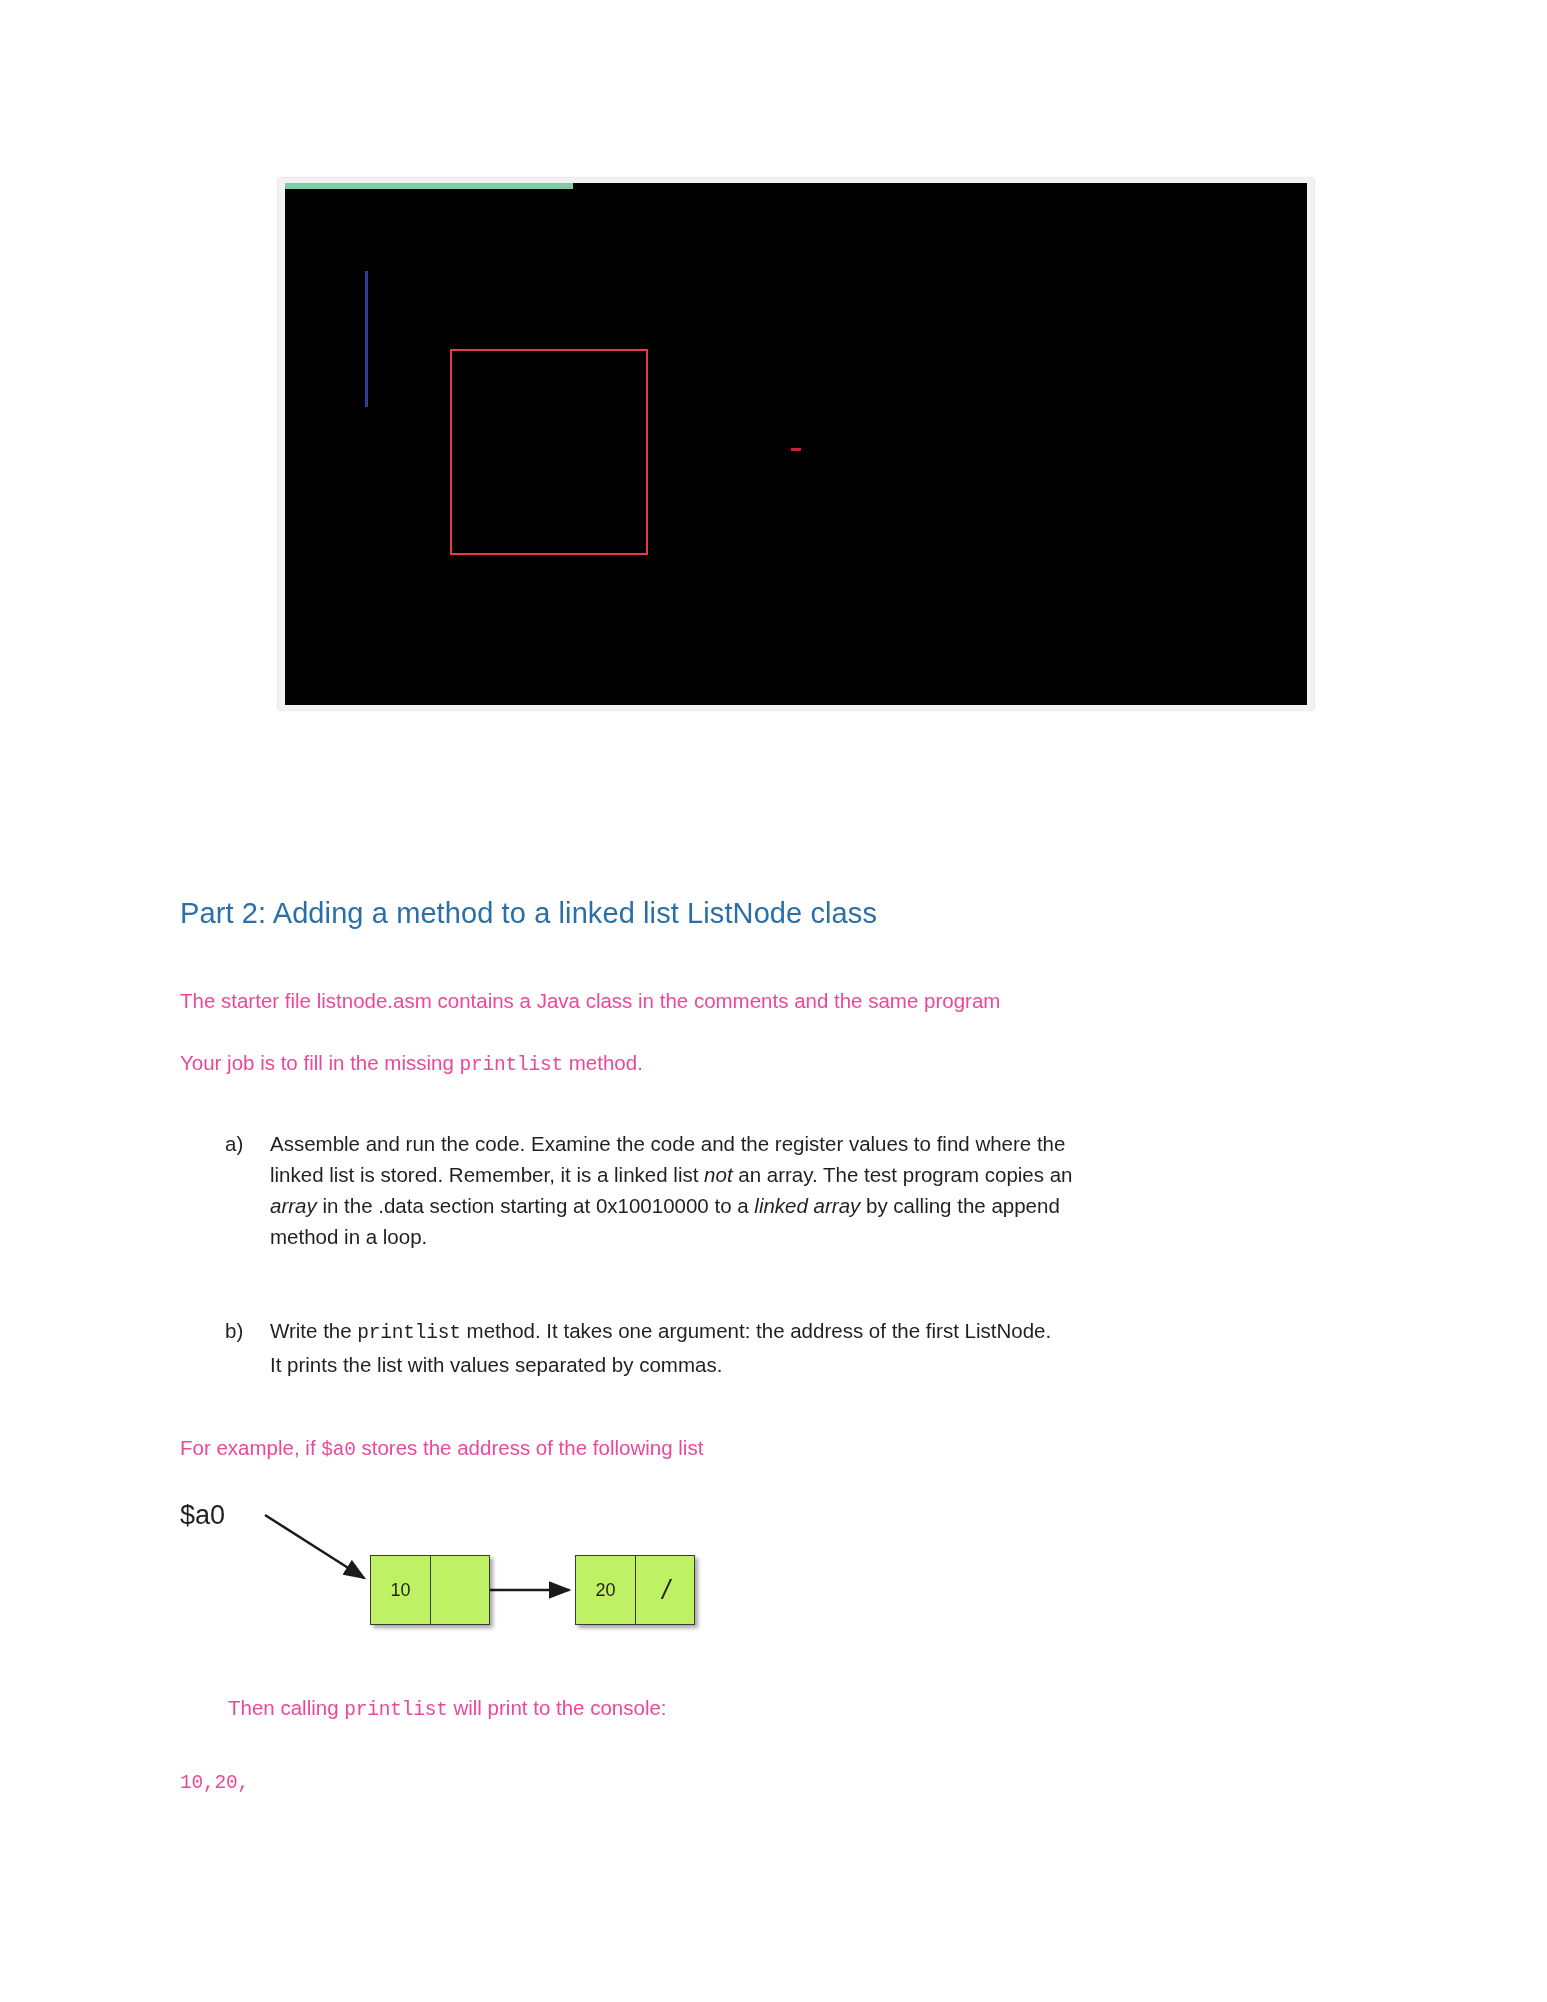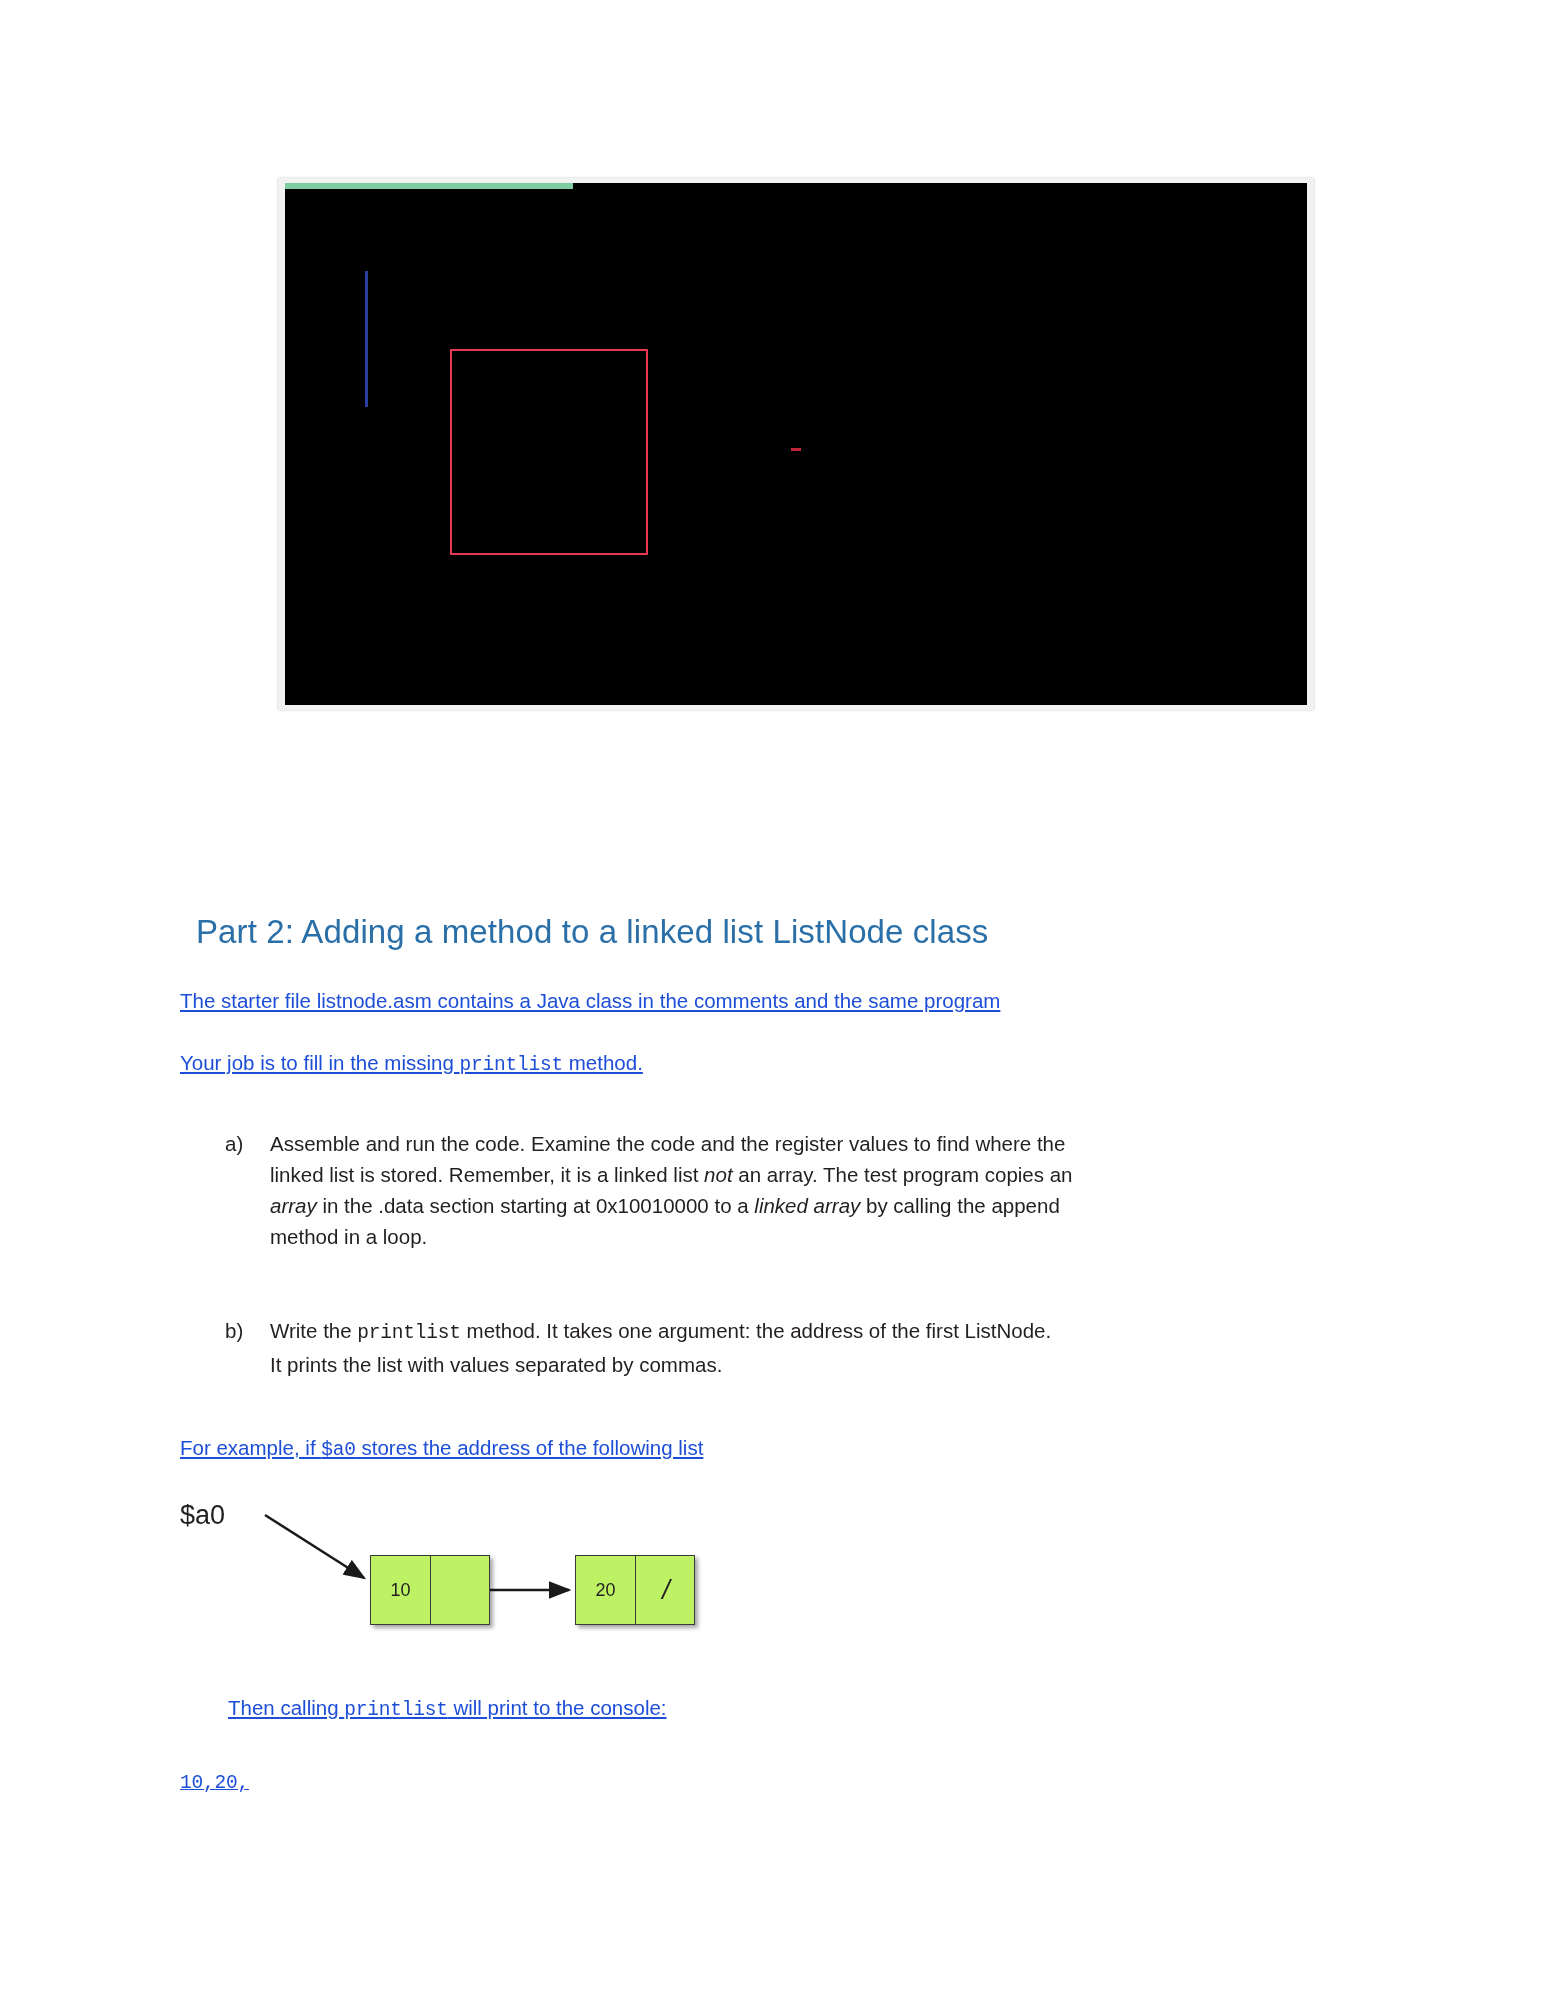--- a/index.html
+++ b/index.html
@@ -74,33 +74,32 @@
     width: 10px;
     height: 3px;
     background: #c2243a;
   }
 
   
   h1.section-title {
     position: absolute;
     left: 180px;
     top: 897px;
-    margin: 16px;
-    font-size: 33px;
+    margin: 0;
+    font-size: 29px;
     font-weight: normal;
     color: #2a6fa8;
     letter-spacing: 0.1px;
   }
 
   .para {
     position: absolute;
     font-size: 20.5px;
     line-height: 31px;
-    color: #1d4ed8;
-    text-decoration: underline;
+    color: #ec4899;
   }
 
   .p-intro {
     left: 180px;
     top: 985px;
     width: 1185px;
   }
 
   .mono {
     font-family: "Liberation Mono", "DejaVu Sans Mono", monospace;

